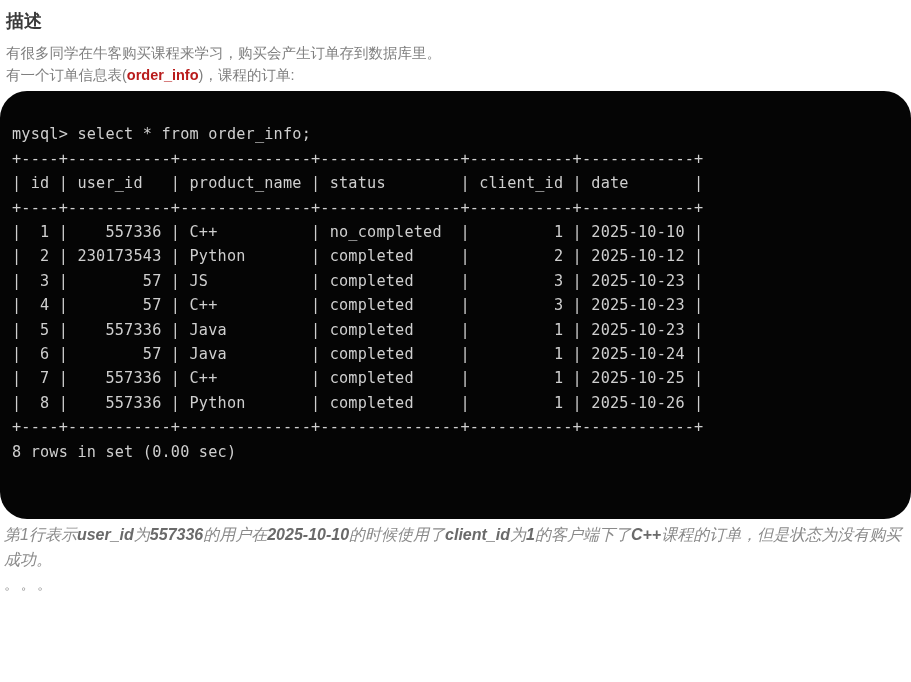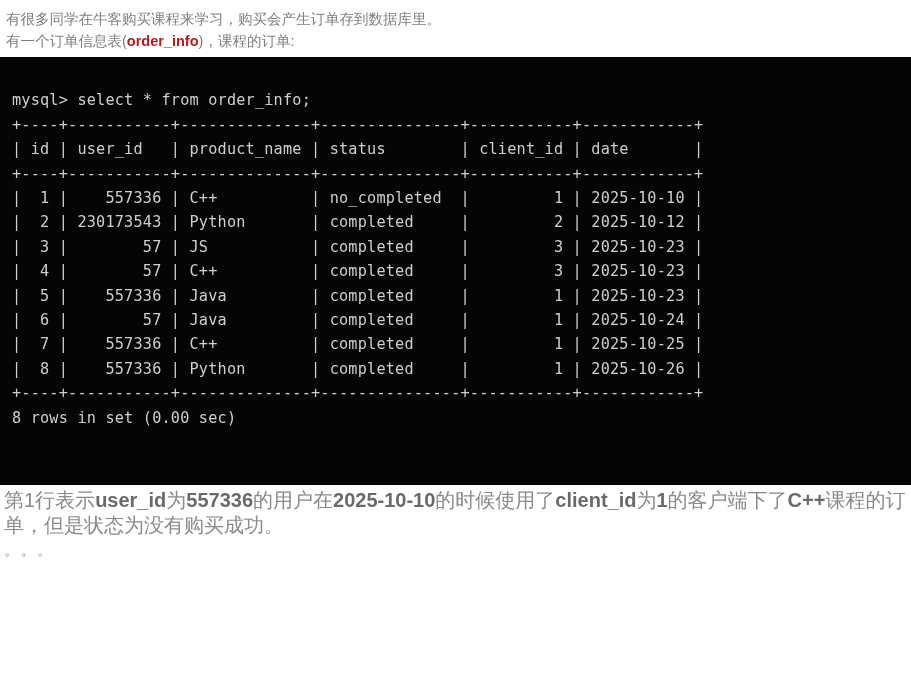--- a/index.html
+++ b/index.html
@@ -46,50 +46,53 @@
     font-family: "DejaVu Sans Mono", "Liberation Mono", monospace;
     font-size: 15.2px;
     line-height: 24.4px;
     padding: 7px 0 6px 12px;
     margin: 5px 0 0 0;
     width: 911px;
     box-sizing: border-box;
     overflow: hidden;
     white-space: pre;
     letter-spacing: 0.2px;
+    border-radius: 27px;
   }
   .terminal .tline {
     white-space: pre;
     font-family: "DejaVu Sans Mono", "Liberation Mono", monospace;
   }
   .notes {
     margin: 3px 0 0 4px;
   }
   .note-line {
-    font-size: 20px;
+    font-size: 16px;
     line-height: 25px;
     color: #8a8a8a;
     white-space: normal;
+    font-style: italic;
   }
   .note-line b {
     font-weight: bold;
     color: #6a6a6a;
   }
   .dots-line {
     font-size: 14.5px;
     line-height: 25px;
     color: #8a8a8a;
     letter-spacing: 2px;
   }
 </style>
 </head>
 <body>
 
 <div class="page">
 
+  <h1 class="page-title">描述</h1>
 
   <div class="intro">
     <div class="intro-line">有很多同学在牛客购买课程来学习，购买会产生订单存到数据库里。</div>
     <div class="intro-line"><span>有一个订单信息表(</span><b>order_info</b><span>)，课程的订单:</span></div>
   </div>
 
   <div class="terminal">
 <div class="tline">mysql&gt; select * from order_info;</div><div class="tline">+----+-----------+--------------+---------------+-----------+------------+</div><div class="tline">| id | user_id   | product_name | status        | client_id | date       |</div><div class="tline">+----+-----------+--------------+---------------+-----------+------------+</div><div class="tline">|  1 |    557336 | C++          | no_completed  |         1 | 2025-10-10 |</div><div class="tline">|  2 | 230173543 | Python       | completed     |         2 | 2025-10-12 |</div><div class="tline">|  3 |        57 | JS           | completed     |         3 | 2025-10-23 |</div><div class="tline">|  4 |        57 | C++          | completed     |         3 | 2025-10-23 |</div><div class="tline">|  5 |    557336 | Java         | completed     |         1 | 2025-10-23 |</div><div class="tline">|  6 |        57 | Java         | completed     |         1 | 2025-10-24 |</div><div class="tline">|  7 |    557336 | C++          | completed     |         1 | 2025-10-25 |</div><div class="tline">|  8 |    557336 | Python       | completed     |         1 | 2025-10-26 |</div><div class="tline">+----+-----------+--------------+---------------+-----------+------------+</div><div class="tline">8 rows in set (0.00 sec)</div>
   </div>
 

